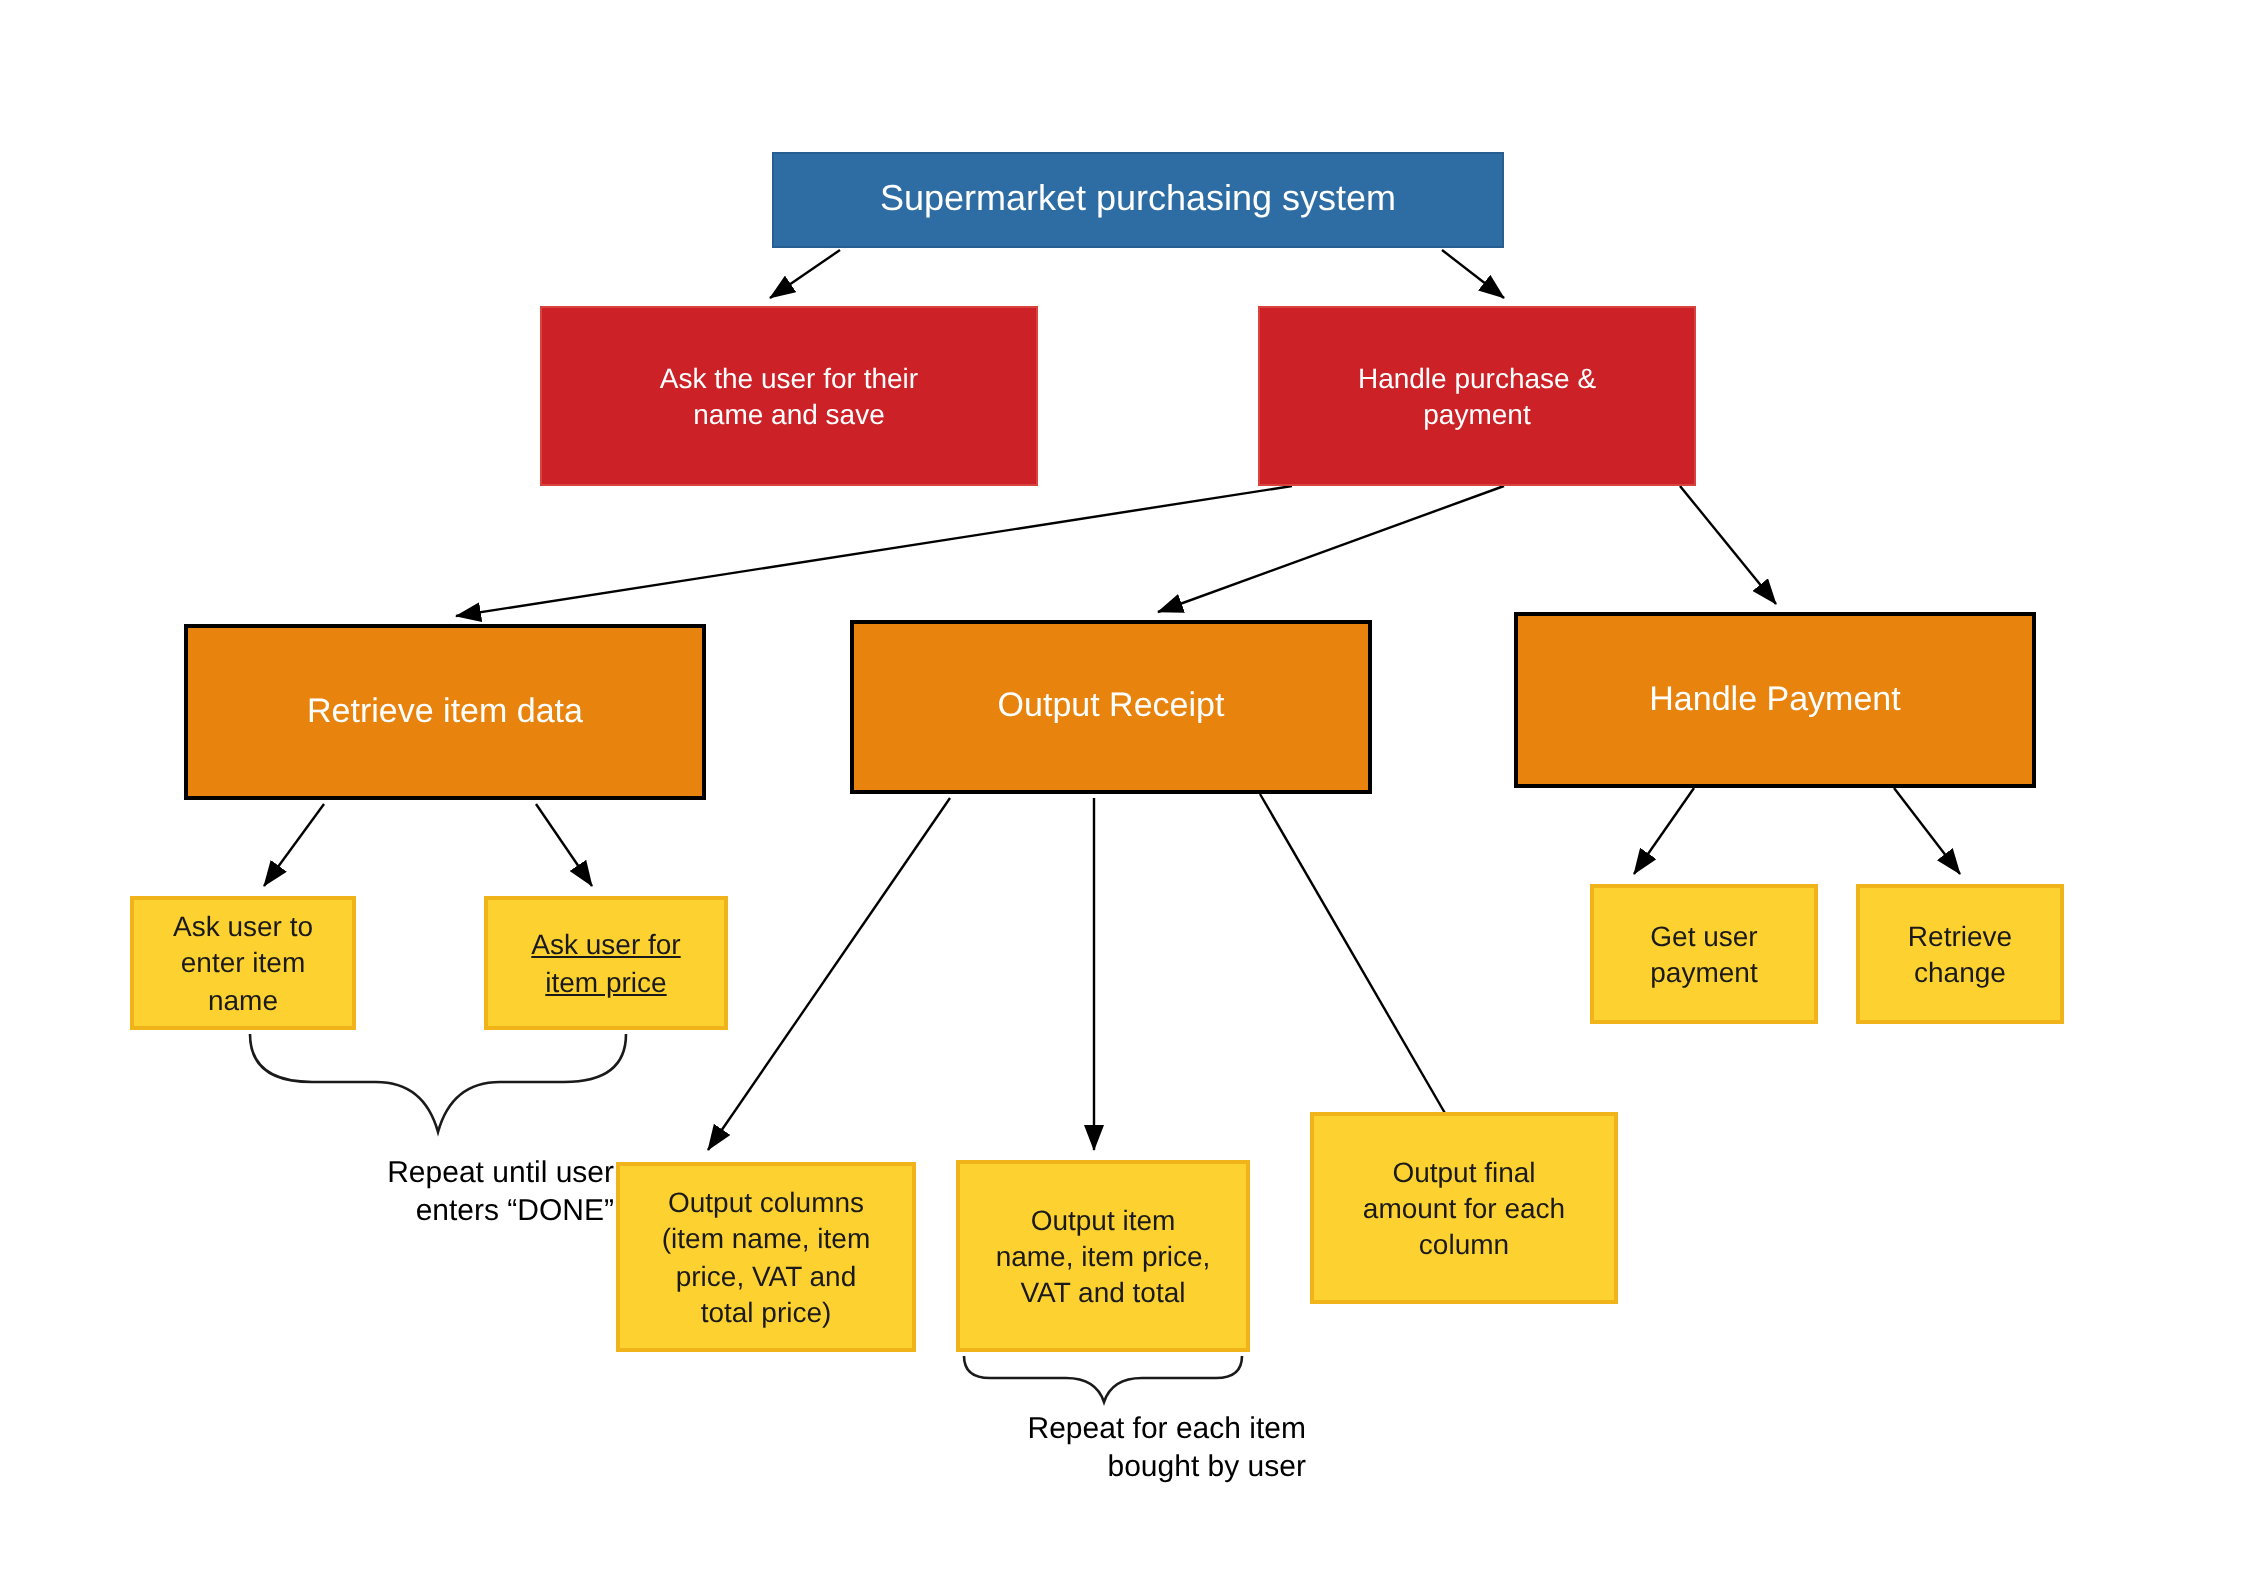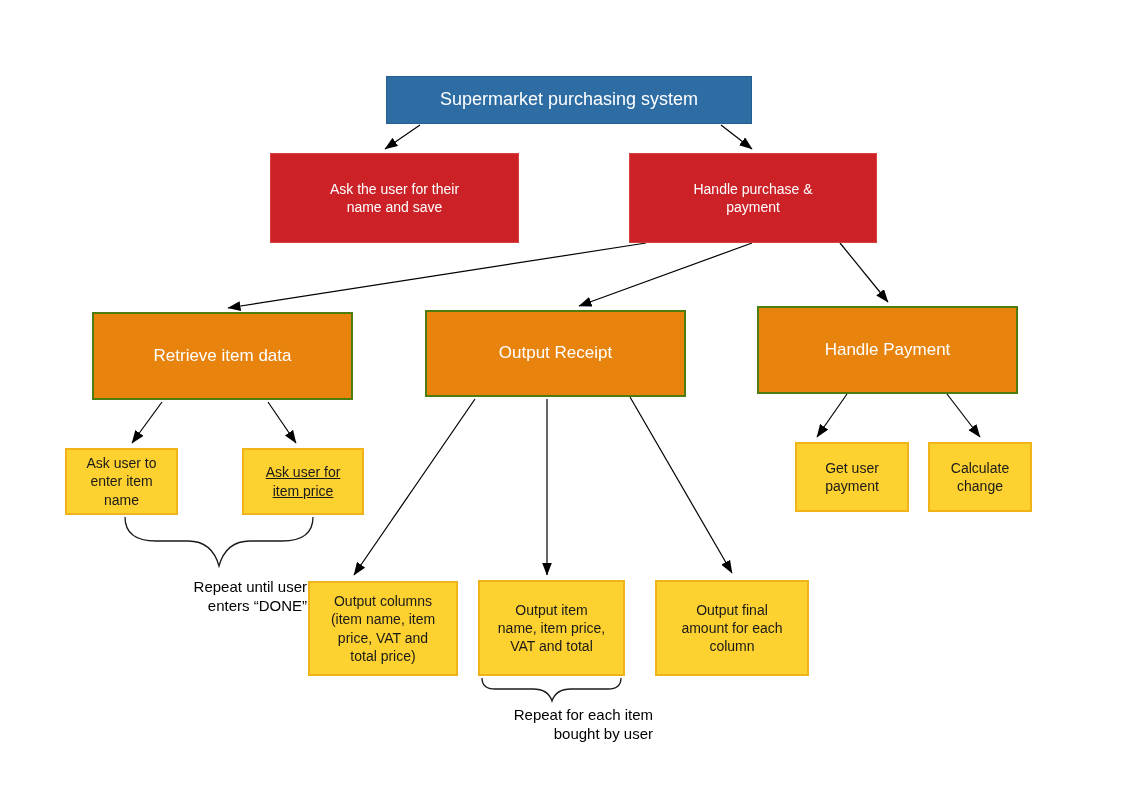--- a/index.html
+++ b/index.html
@@ -19,21 +19,21 @@
     align-items: center;
     justify-content: center;
     text-align: center;
     white-space: pre-line;
     line-height: 1.3;
     z-index: 2;
     padding: 15px 4px;
   }
   .node.blue   { background: #2e6da4; border: 1px solid #265e92; color: #ffffff; font-size: 18px; }
   .node.red    { background: #cb2127; border: 1px solid #d9433e; color: #ffffff; font-size: 14px; }
-  .node.orange { background: #e8830e; border: 2px solid #4d7c0f; color: #ffffff; font-size: 17px; }
+  .node.orange { background: #e8830e; border: 2px solid #000000; color: #ffffff; font-size: 17px; }
   .node.yellow { background: #fdd12f; border: 2px solid #f0b41a; color: #1a1a1a; font-size: 14px; }
   .annotation {
     position: absolute;
     text-align: right;
     white-space: pre-line;
     color: #000000;
     font-size: 15px;
     line-height: 1.25;
     z-index: 2;
   }
@@ -71,21 +71,21 @@
 
     <path class="brace" d="M 125,517 Q 125,541 156,541 L 188,541 Q 212,541 219,566 Q 226,541 250,541 L 282,541 Q 313,541 313,517"></path>
     <path class="brace" d="M 482,678 Q 482,689 495,689 L 533,689 Q 548,689 552,701 Q 556,689 571,689 L 608,689 Q 621,689 621,678"></path>
   </svg>
 
   <div class="node blue" style="left:386px; top:76px; width:366px; height:48px;">Supermarket purchasing system</div>
 
   <div class="node red" style="left:270px; top:153px; width:249px; height:90px;">Ask the user for their
 name and save</div>
 
-  <div class="node red" style="left:629px; top:153px; width:248px; height:90px;">Handle purchase &amp;
+  <div class="node red" style="left:629px; top:153px; width:219px; height:90px;">Handle purchase &amp;
 payment</div>
 
   <div class="node orange" style="left:92px; top:312px; width:261px; height:88px;">Retrieve item data</div>
 
   <div class="node orange" style="left:425px; top:310px; width:261px; height:87px;text-align:right;">Output Receipt</div>
 
   <div class="node orange" style="left:757px; top:306px; width:261px; height:88px;">Handle Payment</div>
 
   <div class="node yellow" style="left:65px; top:448px; width:113px; height:67px;">Ask user to
 enter item
@@ -96,28 +96,28 @@
 
   <div class="node yellow" style="left:308px; top:581px; width:150px; height:95px;">Output columns
 (item name, item
 price, VAT and
 total price)</div>
 
   <div class="node yellow" style="left:478px; top:580px; width:147px; height:96px;">Output item
 name, item price,
 VAT and total</div>
 
-  <div class="node yellow" style="left:655px; top:580px; width:154px; height:96px;">Output final
+  <div class="node yellow" style="left:655px; top:556px; width:154px; height:96px;">Output final
 amount for each
 column</div>
 
   <div class="node yellow" style="left:795px; top:442px; width:114px; height:70px;">Get user
 payment</div>
 
-  <div class="node yellow" style="left:928px; top:442px; width:104px; height:70px;">Calculate
+  <div class="node yellow" style="left:928px; top:442px; width:104px; height:70px;">Retrieve
 change</div>
 
   <div class="annotation" style="left:107px; top:578px; width:200px;">Repeat until user
 enters “DONE”</div>
 
   <div class="annotation" style="left:453px; top:706px; width:200px;">Repeat for each item
 bought by user</div>
 
 </div>
 

